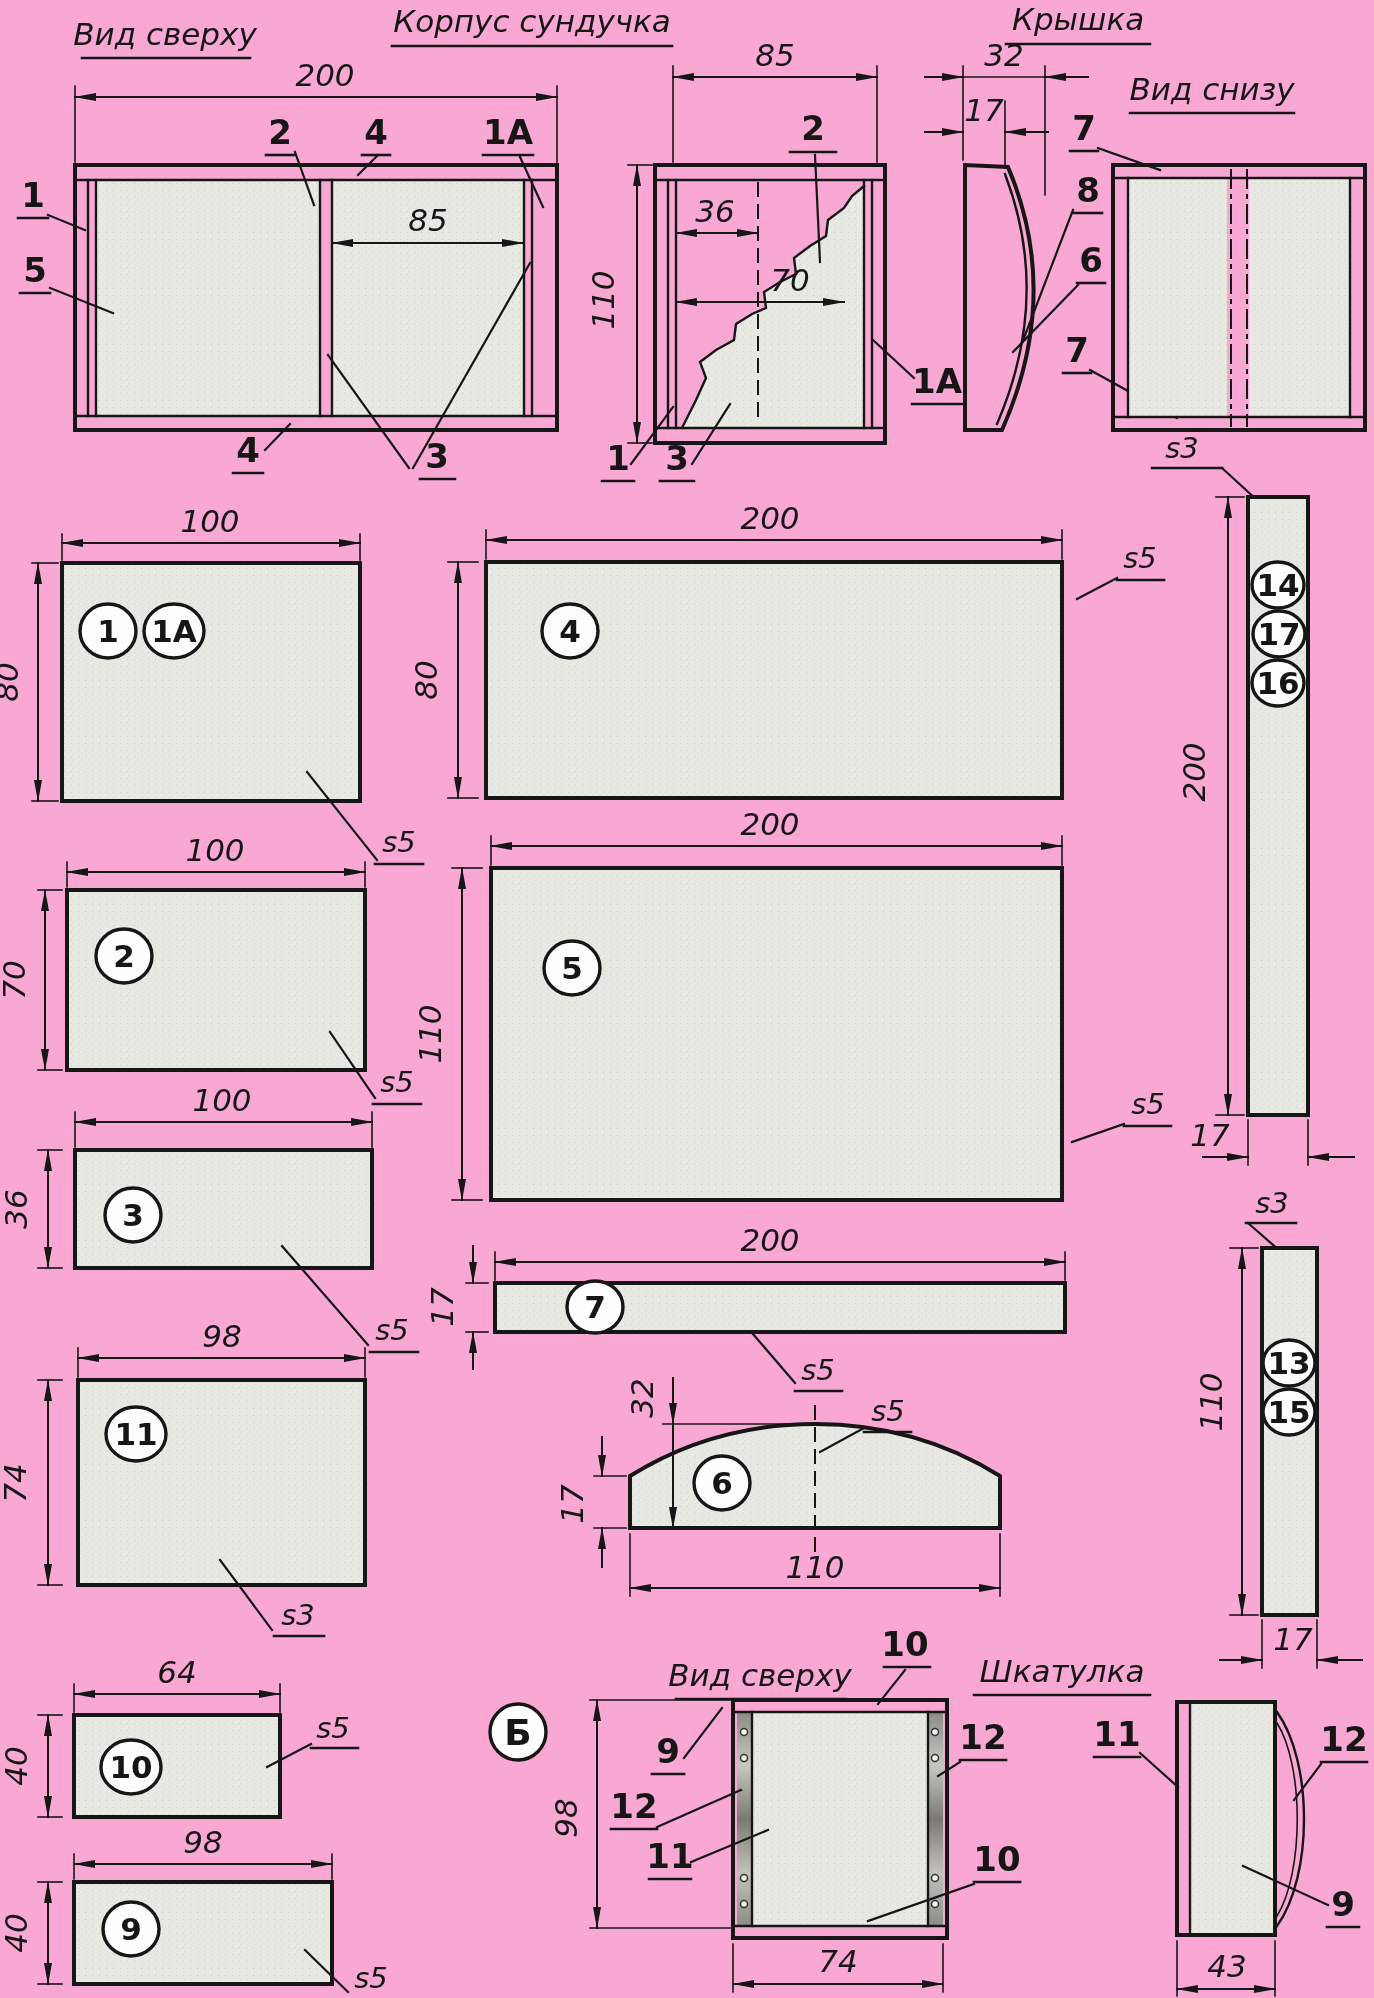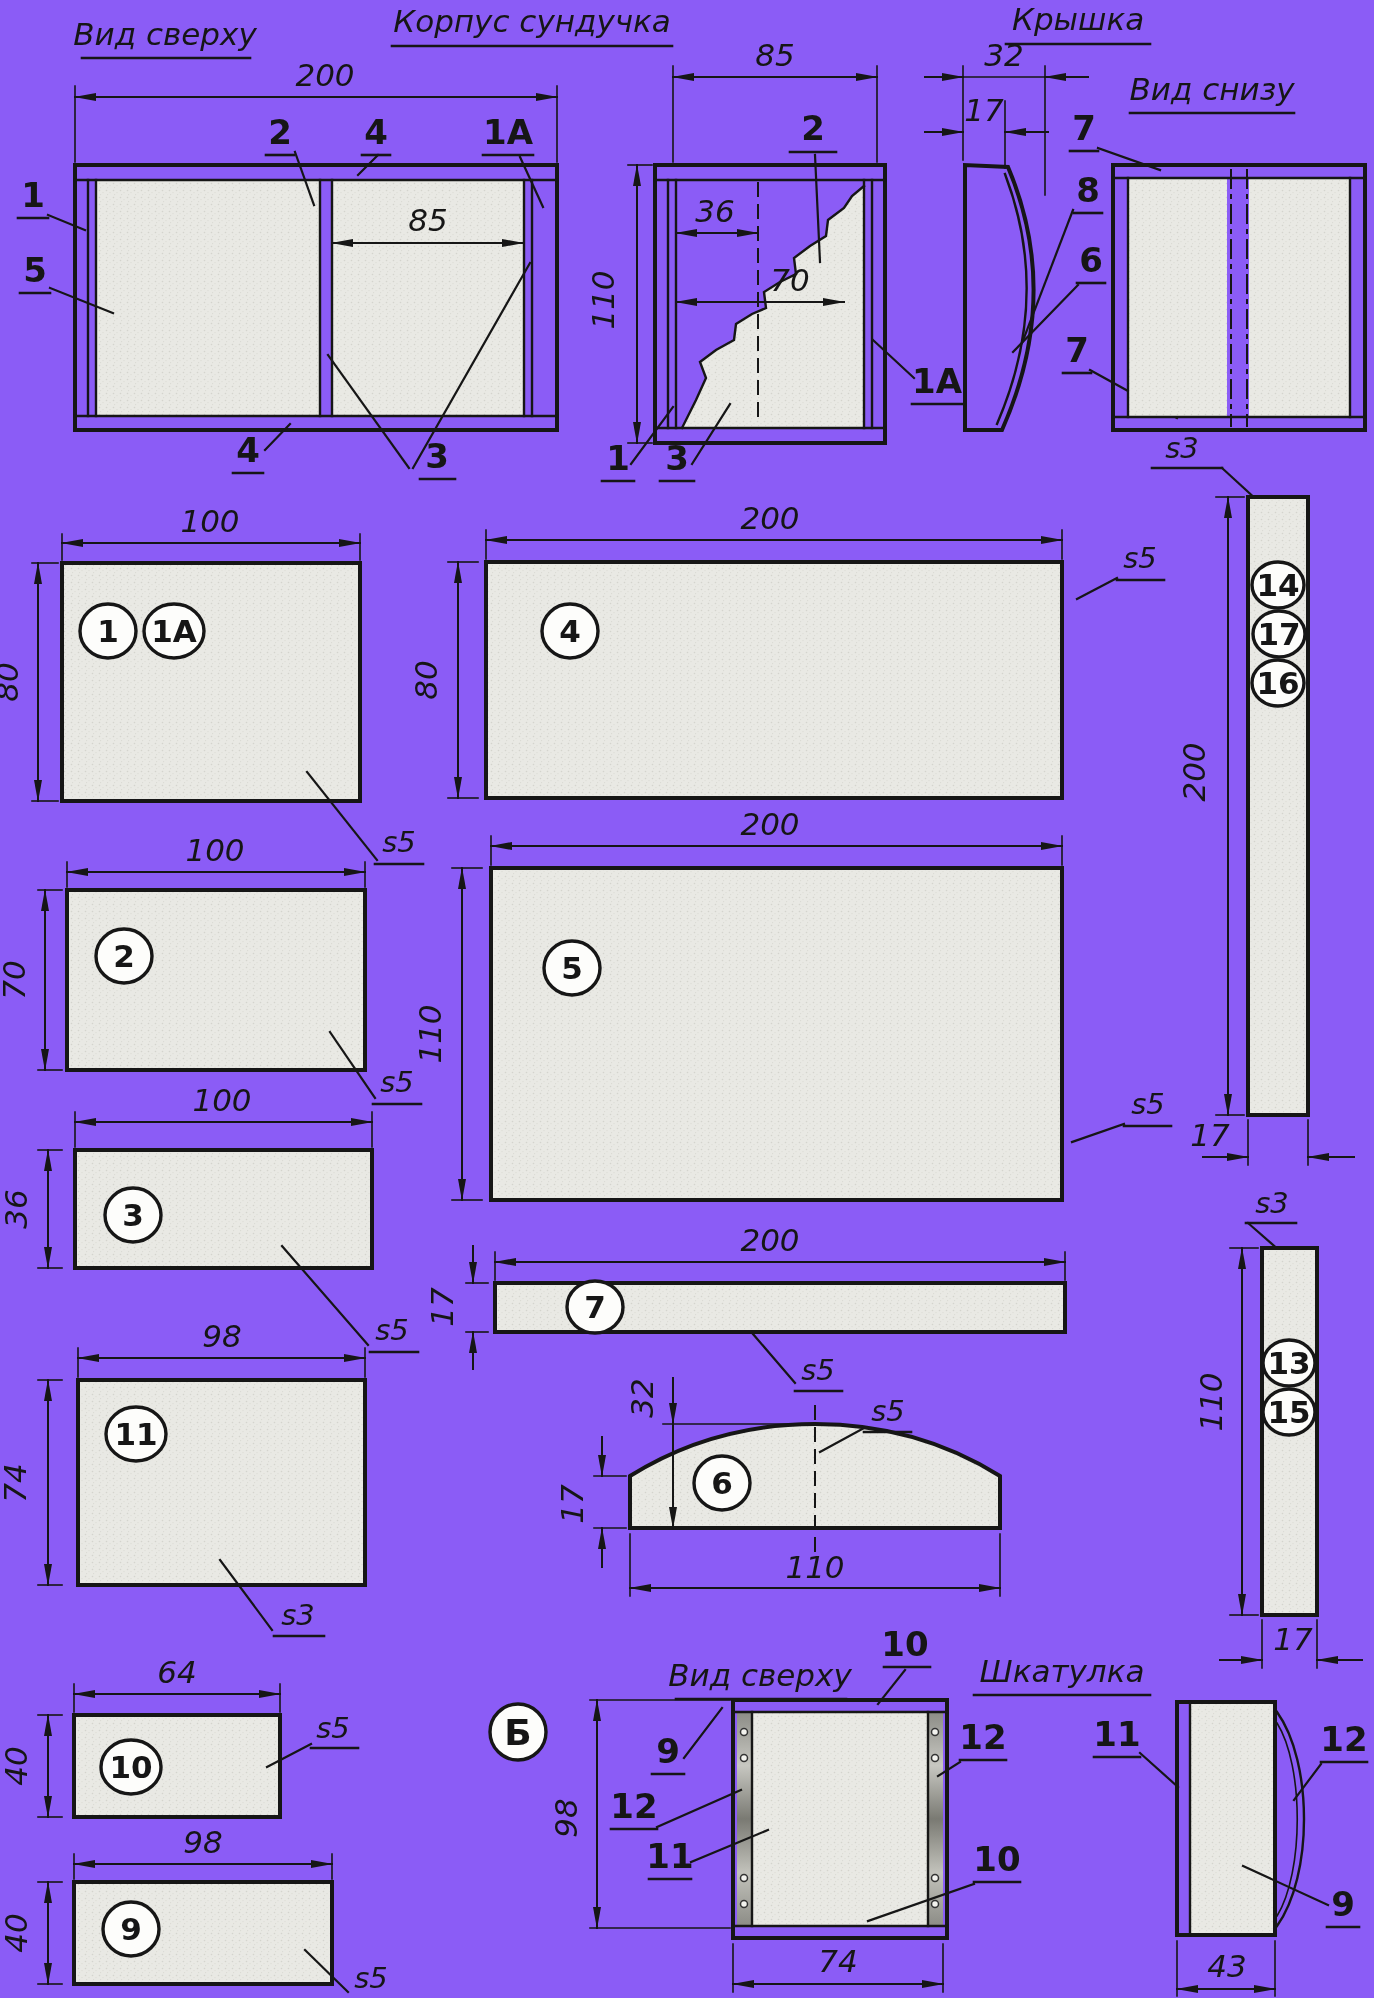--- a/index.html
+++ b/index.html
@@ -1,16 +1,16 @@
 <!DOCTYPE html>
 <html><head>
 <meta charset="utf-8">
 <style>
   html,body{margin:0;padding:0;background:#fbfbf8;}
-  .page{width:1374px;height:1998px;position:relative;background:#8b5cf6;}
+  .page{width:1374px;height:1998px;position:relative;background:#f9a8d4;}
   svg{display:block;}
   svg text{font-family:"DejaVu Sans",sans-serif;fill:#161616;}
   .t-title{font-size:31px;font-style:italic;text-anchor:middle;}
   .t-dim{font-size:31px;font-style:italic;text-anchor:middle;}
   .t-call{font-size:34px;font-weight:bold;text-anchor:middle;}
   .t-num{font-size:31px;font-weight:bold;text-anchor:middle;}
   .t-mat{font-size:29px;font-style:italic;text-anchor:middle;}
   .stroke{stroke:#161616;fill:none;stroke-linecap:square;}
   .ol{stroke-width:4;}
   .ml{stroke-width:2.4;}

